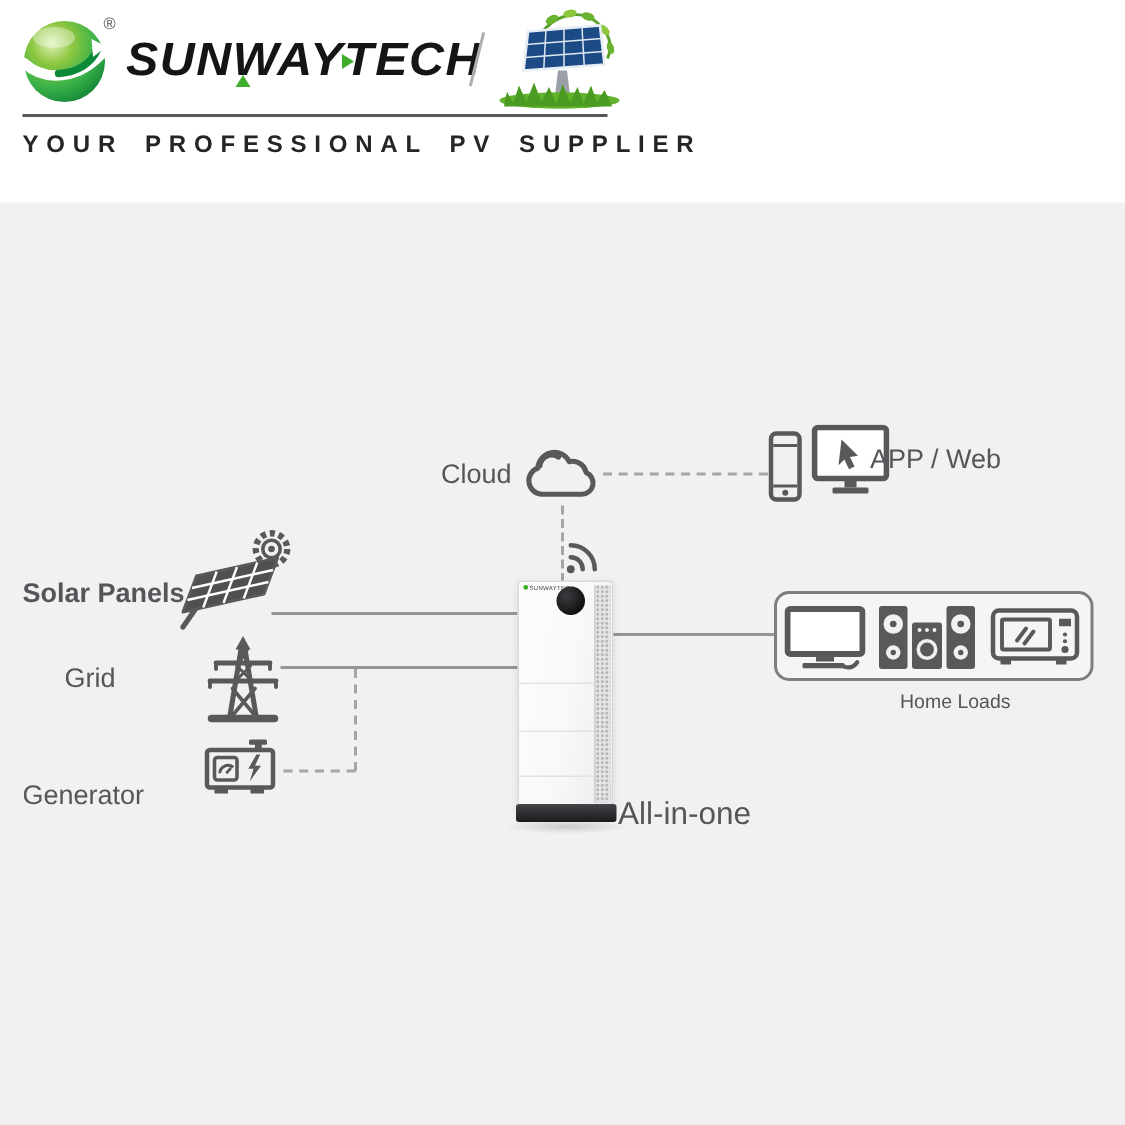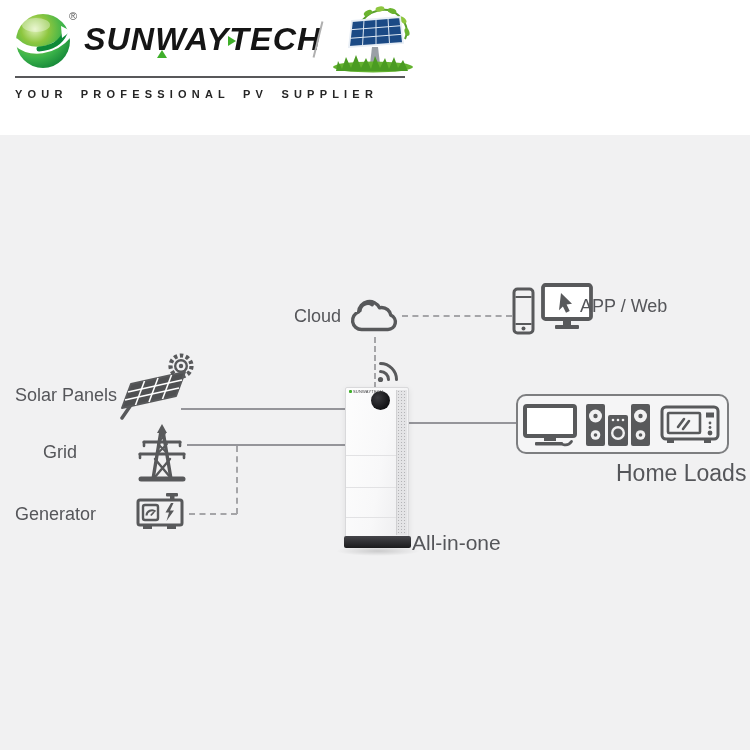--- a/index.html
+++ b/index.html
@@ -10,21 +10,21 @@
   
   .brand-name{left:84px;top:22px;font-size:31px;font-weight:bold;font-style:italic;
     letter-spacing:1px;color:#151515;transform:scaleX(1.04);transform-origin:left;}
   .reg-mark{left:69px;top:10px;font-size:11px;color:#555;}
   .tri-up{width:0;height:0;border-left:5px solid transparent;border-right:5px solid transparent;
     border-bottom:8px solid #3fae2a;}
   .tri-right{width:0;height:0;border-top:5px solid transparent;border-bottom:5px solid transparent;
     border-left:8px solid #3fae2a;}
   .divider-slash{left:317px;top:21px;width:2px;height:37px;background:#b0b0b0;transform:rotate(14deg);}
   .header-rule{left:15px;top:76px;width:390px;height:2px;background:#58585a;}
-  .tagline{left:15px;top:88px;width:420px;font-size:11px;font-weight:bold;letter-spacing:5.2px;
+  .tagline{left:15px;top:88px;width:420px;font-size:16px;font-weight:bold;letter-spacing:5.2px;
     word-spacing:5px;color:#252525;white-space:nowrap;}
   
   .lbl{font-size:18px;color:#55565a;white-space:nowrap;}
   
   .line-solid{height:0;border-top:2px solid #95959a;}
   .line-dash{height:0;border-top:2px dashed #a5a5a8;}
   .vline-dash{width:0;border-left:2px dashed #a5a5a8;}
   
   .homeloads-box{left:516px;top:394px;width:209px;height:56px;border:2px solid #7d7e80;
     border-radius:10px;background:#f5f5f6;}
@@ -150,21 +150,21 @@
   <div class="abs tower-seam" style="top:517px;"></div>
   <div class="abs tower-screen"></div>
   <div class="abs tower-brandtag">
     <span class="dot"></span>
     <span>SUNWAYTECH</span>
   </div>
   <div class="abs tower-base"></div>
   <div class="abs tower-shadow"></div>
   <div class="abs lbl" style="left:412px;top:499px;font-size:21px;margin-top:32px;">All-in-one</div>
 
-  <div class="abs lbl" style="left:15px;top:385px;">Solar Panels</div>
+  <div class="abs lbl" style="left:15px;top:385px;font-weight:bold;">Solar Panels</div>
   <svg class="abs" style="left:113px;top:352px;" width="84" height="68" viewBox="0 0 84 68">
     <circle cx="68" cy="14" r="10.5" fill="none" stroke="#58595b" stroke-width="4.2" stroke-dasharray="3.4 2.6"></circle>
     <circle cx="68" cy="14" r="7" fill="#58595b"></circle>
     <circle cx="68" cy="14" r="4.6" fill="#f1f1f2"></circle>
     <circle cx="68" cy="14" r="2.2" fill="#58595b"></circle>
     <path d="M20 50 L9 66" stroke="#58595b" stroke-width="3.5" stroke-linecap="round"></path>
     <polygon points="18,32 72,20 63,44 9,56" fill="#4f5052" stroke="#58595b" stroke-width="2" stroke-linejoin="round"></polygon>
     <g stroke="#ffffff" stroke-width="1.6">
       <line x1="31.5" y1="29" x2="22.5" y2="53"></line>
       <line x1="45" y1="26" x2="36" y2="50"></line>
@@ -184,21 +184,21 @@
       <path d="M7 33 H51" stroke-width="3.2"></path>
       <path d="M7 33 v4 M51 33 v4" stroke-width="2.6"></path>
       <path d="M27 12 L32 20 M32 12 L27 20" stroke-width="2"></path>
       <path d="M25 23 L34 32 M34 23 L25 32" stroke-width="2"></path>
       <path d="M22 38 L37 56 M37 38 L22 56" stroke-width="2.4"></path>
       <path d="M8 58 H50" stroke-width="5"></path>
     </g>
     <polygon points="29,3 34,12 24,12" fill="#58595b"></polygon>
   </svg>
 
-  <div class="abs lbl" style="left:15px;top:504px;">Generator</div>
+  <div class="abs lbl" style="left:15px;top:520px;">Generator</div>
   <svg class="abs" style="left:136px;top:491px;" width="52" height="44" viewBox="0 0 52 44">
     <rect x="30" y="2" width="12" height="3.5" rx="1" fill="#58595b"></rect>
     <rect x="34" y="5" width="4.5" height="5" fill="#58595b"></rect>
     <rect x="2" y="9" width="44" height="25" rx="2" fill="none" stroke="#58595b" stroke-width="3"></rect>
     <rect x="7" y="14" width="15" height="15" rx="2" fill="none" stroke="#58595b" stroke-width="2.4"></rect>
     <path d="M10.5 24.5 a5.5 5.5 0 0 1 9 -4" fill="none" stroke="#58595b" stroke-width="2"></path>
     <line x1="14.8" y1="24.5" x2="18" y2="21" stroke="#58595b" stroke-width="1.8"></line>
     <polygon points="35,12 29.5,21.5 33,21.5 30.5,30 38,19.5 34,19.5 37.5,12" fill="#58595b"></polygon>
     <rect x="7" y="34" width="9" height="4" fill="#58595b"></rect>
     <rect x="31" y="34" width="9" height="4" fill="#58595b"></rect>
@@ -233,15 +233,15 @@
     <rect x="8" y="9" width="32" height="20" rx="1" fill="none" stroke="#58595b" stroke-width="2.6"></rect>
     <line x1="18" y1="23" x2="24" y2="15" stroke="#58595b" stroke-width="2.6" stroke-linecap="round"></line>
     <line x1="23" y1="25" x2="29" y2="17" stroke="#58595b" stroke-width="2.6" stroke-linecap="round"></line>
     <rect x="46" y="8.5" width="8" height="5" fill="#58595b"></rect>
     <circle cx="50" cy="19" r="1.4" fill="#58595b"></circle>
     <circle cx="50" cy="23.5" r="1.4" fill="#58595b"></circle>
     <circle cx="50" cy="29" r="2.4" fill="#58595b"></circle>
     <rect x="7" y="35" width="7" height="4" fill="#58595b"></rect>
     <rect x="44" y="35" width="7" height="4" fill="#58595b"></rect>
   </svg>
-  <div class="abs lbl" style="left:616px;top:460px;font-size:23px;">Home Loads</div>
+  <div class="abs lbl" style="left:600px;top:460px;font-size:13px;">Home Loads</div>
 
 </div>
 
 </body></html>

